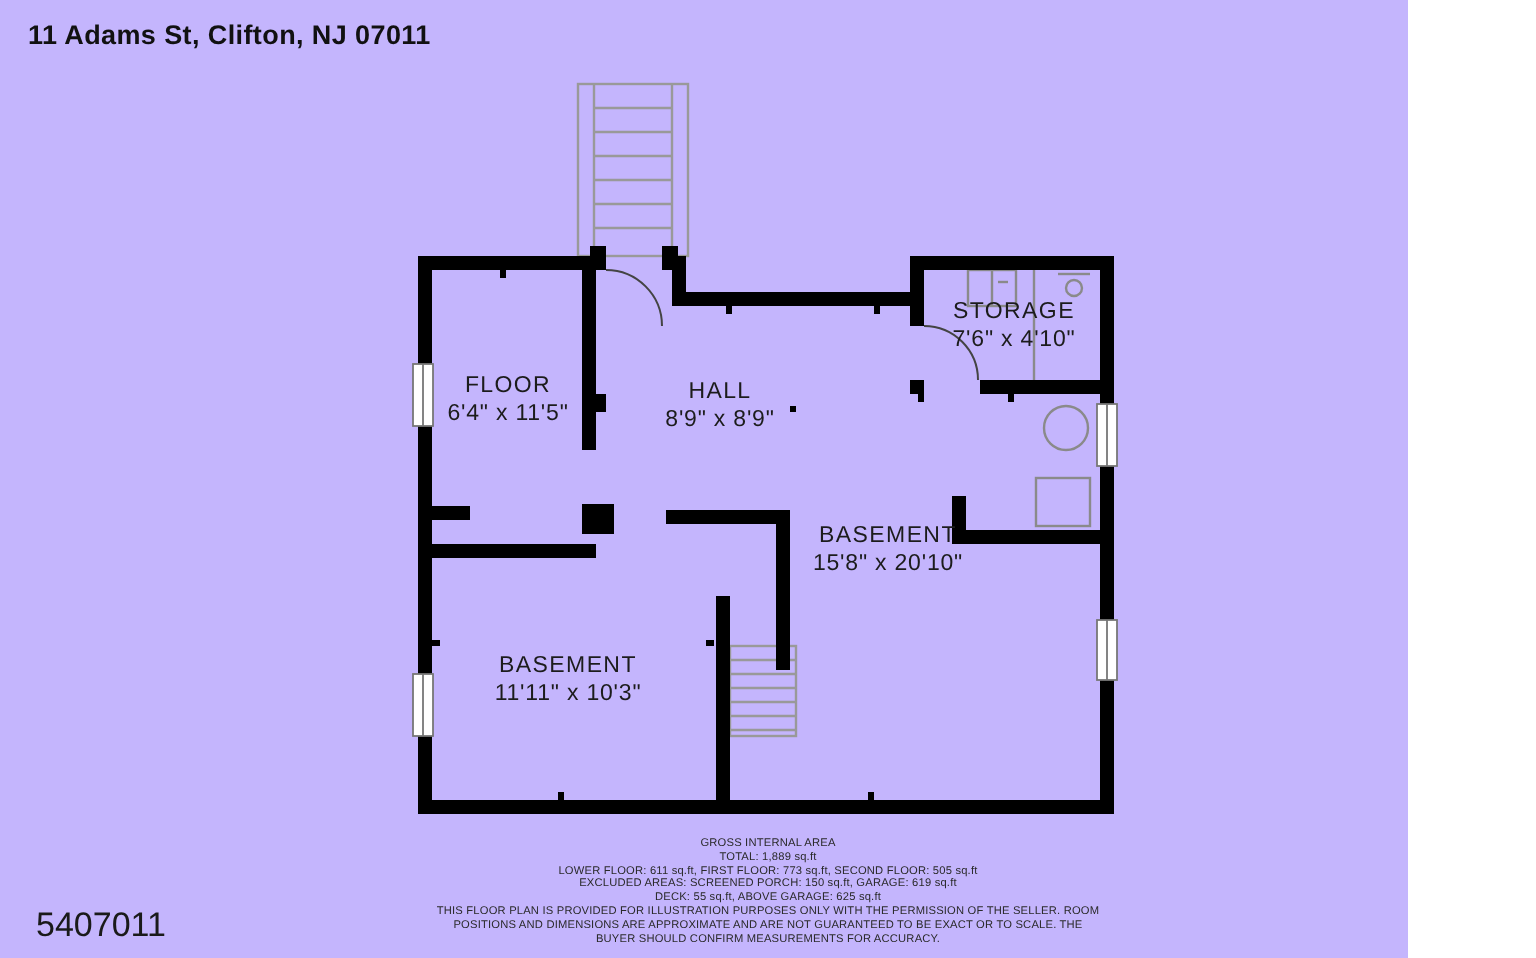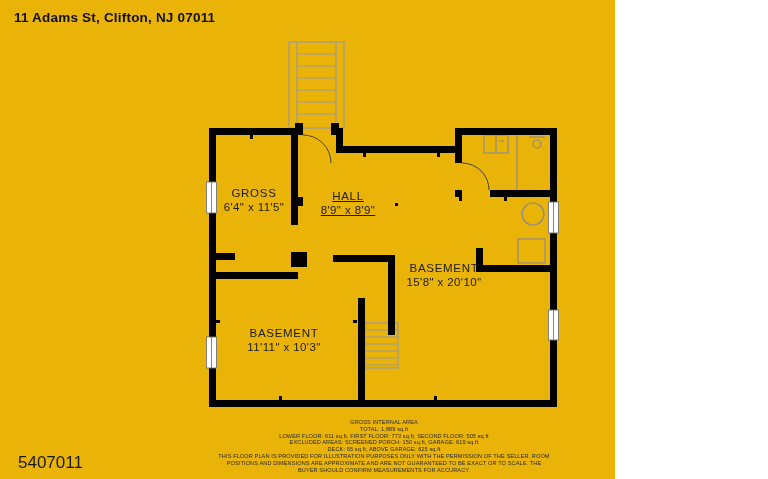--- a/index.html
+++ b/index.html
@@ -1,34 +1,34 @@
 <!DOCTYPE html>
 <html><head>
 <meta charset="utf-8">
 <style>
   html,body{margin:0;padding:0;background:#fff;}
   #canvas{
-    position:relative;width:615px;height:479px;background:#eab308;overflow:hidden;
+    position:relative;width:704px;height:479px;background:#c4b5fd;overflow:hidden;
     font-family:"Liberation Sans", sans-serif;
   }
   #plan-svg{position:absolute;left:0;top:0;}
   .address{
     position:absolute;left:14px;top:10px;font-size:13.5px;font-weight:bold;color:#111;
     letter-spacing:0.2px;
   }
   .photo-id{
     position:absolute;left:2px;top:453px;font-size:17px;color:#1a1a1a;margin-left:16px;
   }
   .room-label{
     position:absolute;transform:translateX(-50%);text-align:center;color:#1c1c1c;
     font-size:11.5px;line-height:14px;letter-spacing:0.7px;white-space:nowrap;
   }
   .room-label .dims{letter-spacing:0.4px;}
   #room-lbl-room{left:254px;top:186px;}
-  #room-lbl-hall{left:348px;top:189px;text-decoration:underline;}
+  #room-lbl-hall{left:360px;top:189px;}
   #room-lbl-storage{left:507px;top:149px;}
   #room-lbl-basement1{left:444px;top:261px;}
   #room-lbl-basement2{left:284px;top:326px;}
   .footer{
     position:absolute;left:0;top:419px;width:768px;text-align:center;color:#2a2a2a;
     font-size:5.6px;line-height:6.8px;letter-spacing:0.1px;
   }
 </style>
 </head>
 <body>
@@ -139,26 +139,30 @@
       </g>
     </g>
 
     <g stroke="#444" stroke-width="1" fill="none">
       <path d="M 303 135 A 28 28 0 0 1 331 163"></path>
       <path d="M 462 163 A 27 27 0 0 1 489 190"></path>
     </g>
   </svg>
 
   <div class="room-label" id="room-lbl-room">
-    <div>GROSS</div>
+    <div>FLOOR</div>
     <div class="dims">6'4" x 11'5"</div>
   </div>
   <div class="room-label" id="room-lbl-hall">
     <div>HALL</div>
     <div class="dims">8'9" x 8'9"</div>
+  </div>
+  <div class="room-label" id="room-lbl-storage">
+    <div>STORAGE</div>
+    <div class="dims">7'6" x 4'10"</div>
   </div>
   <div class="room-label" id="room-lbl-basement1">
     <div>BASEMENT</div>
     <div class="dims">15'8" x 20'10"</div>
   </div>
   <div class="room-label" id="room-lbl-basement2">
     <div>BASEMENT</div>
     <div class="dims">11'11" x 10'3"</div>
   </div>
 

